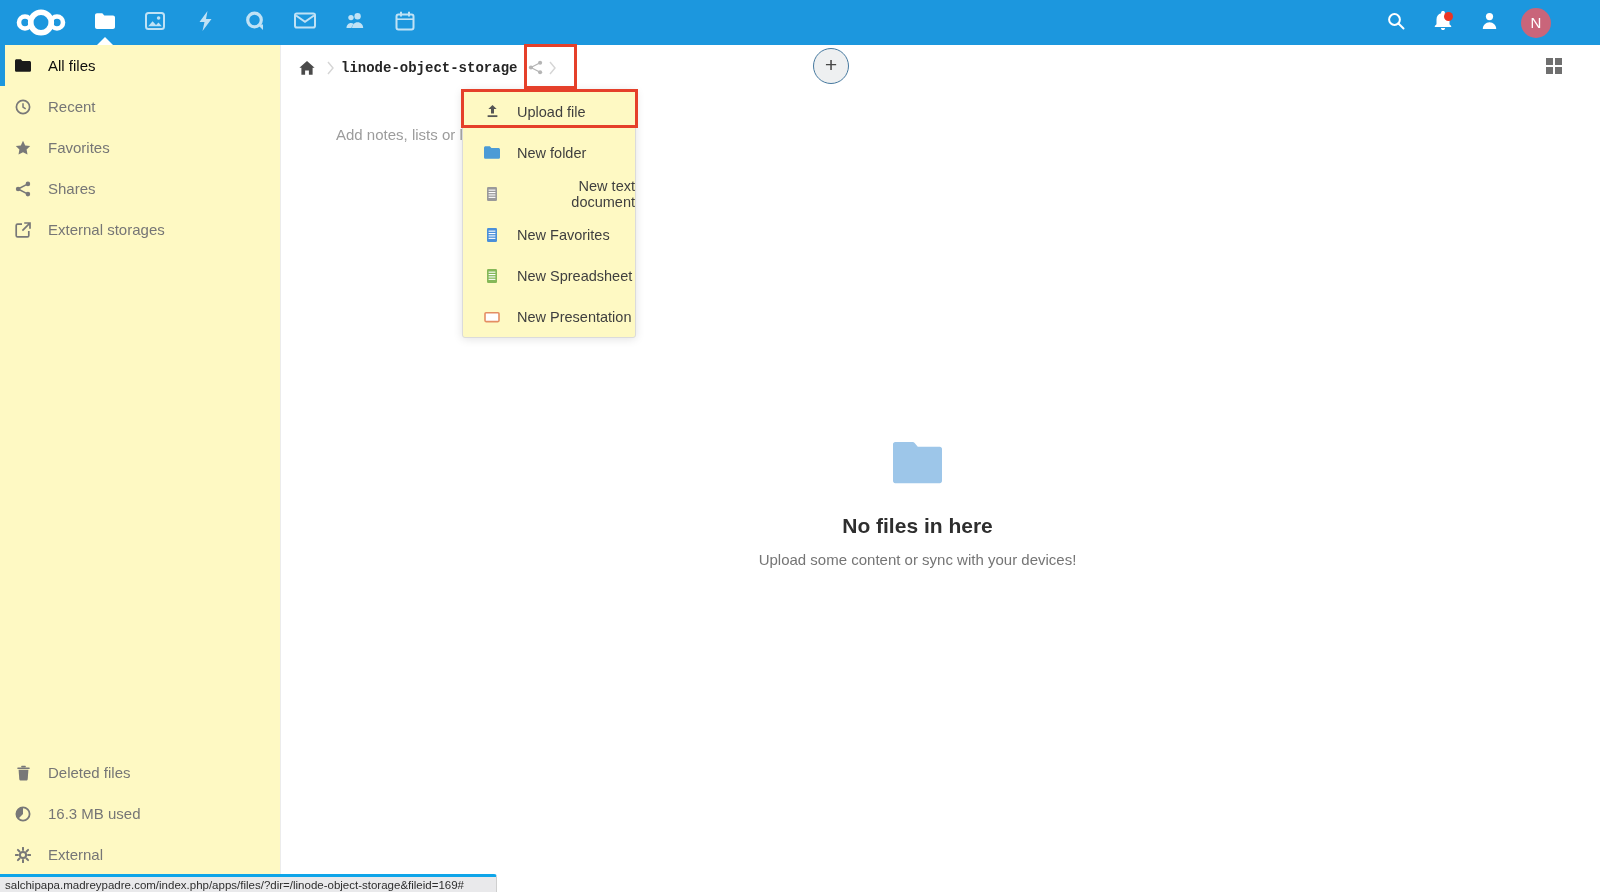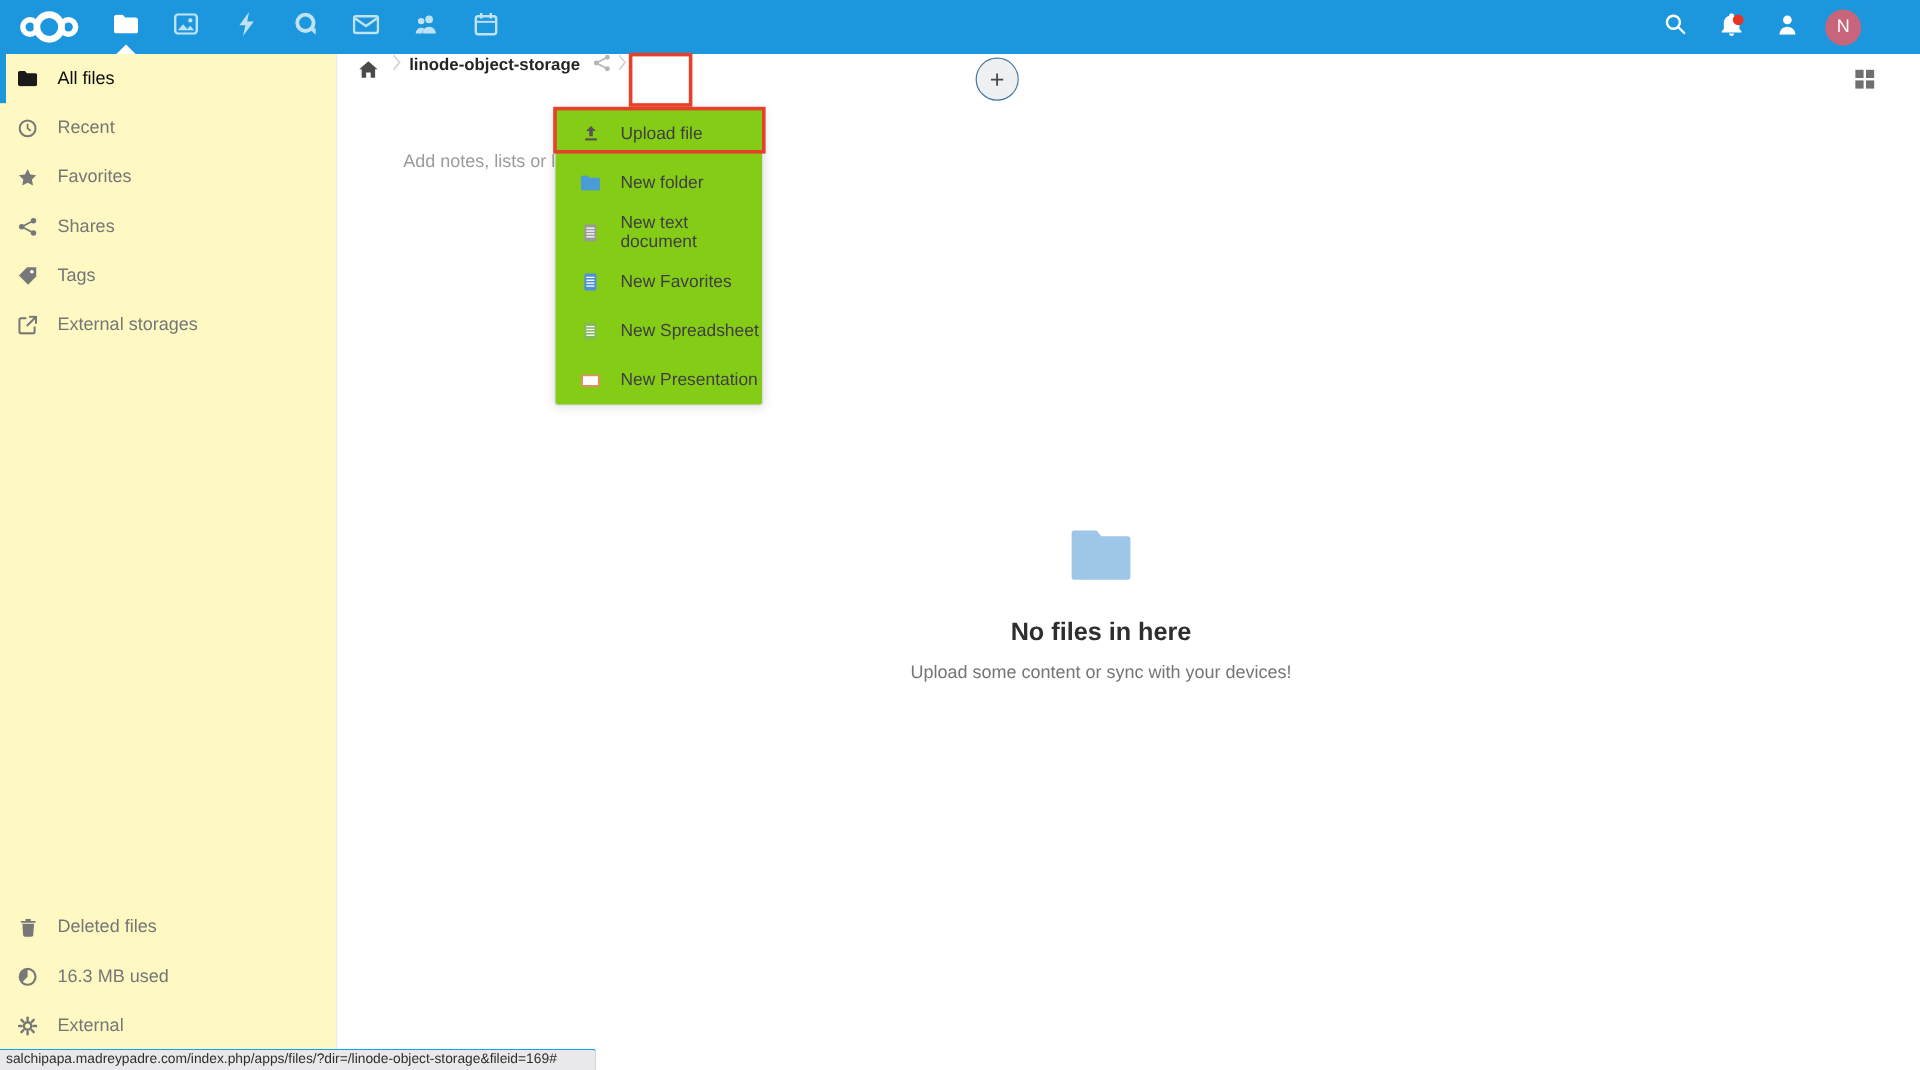--- a/index.html
+++ b/index.html
@@ -26,48 +26,48 @@
   .nav-item { position:relative; height:41px; display:flex; align-items:center; padding-left:15px; cursor:pointer;
     color:#767676; font-size:15px; }
   .nav-item .ni-icon { width:16px; height:16px; margin-right:17px; display:flex; align-items:center; justify-content:center; }
   .nav-item svg { fill:#787878; stroke:#787878; }
   .nav-item.active { color:#0d0d0d; font-weight:500; }
   .nav-item.active svg { fill:#1a1a1a; stroke:#1a1a1a; }
   .nav-item.active::before { content:""; position:absolute; left:0; top:0; width:5px; height:41px; background:#1c97de; }
   .side-footer { position:absolute; left:0; width:100%; }
 
   
-  .crumbs { position:absolute; left:281px; top:45px; right:0; height:45px; display:flex; z-index:3; }
+  .crumbs { position:absolute; left:281px; top:45px; right:0; height:45px; display:flex; align-items:center; z-index:3;font-family:Liberation Mono, monospace; }
   .crumb-home { margin-left:12px; padding:6px; cursor:pointer; display:flex; }
   .crumb-sep { margin:0 6px; display:flex; }
   .crumb-name { font-size:14px; font-weight:bold; color:#252525; cursor:pointer; }
   .crumb-share { margin-left:11px; cursor:pointer; display:flex; }
   .add-btn { position:absolute; left:532px; top:3px; width:36px; height:36px; border-radius:50%;
     background:#eef0f1; border:1.5px solid #46799f; color:#474747; font-size:21px; font-weight:300;
     display:flex; align-items:center; justify-content:center; cursor:pointer; line-height:1; }
   .grid-toggle { position:absolute; right:36px; top:13px; width:18px; height:18px; cursor:pointer; }
 
   
   .ws-hint { position:absolute; left:336px; top:126px; font-size:15px; color:#9c9c9c; z-index:1; cursor:text; }
 
   
-  .new-menu { position:absolute; left:462px; top:90px; width:174px; background:#84cc16; border:1px solid #dbdbdb;
-    border-radius:3px; box-shadow:0 1px 10px rgba(0,0,0,.12); z-index:6; }
+  .new-menu { position:absolute; left:462px; top:90px; width:174px; background:#fef9c3; border:1px solid #dbdbdb;
+    border-radius:3px; box-shadow:0 1px 10px rgba(0,0,0,.12); z-index:6;text-align:right; }
   .menu-item { height:41px; display:flex; align-items:center; padding-left:21px; cursor:pointer;
     font-size:14.5px; color:#3f3f3f; }
   .menu-item .mi-icon { width:16px; height:16px; margin-right:17px; display:flex; align-items:center; justify-content:center; }
 
   
   .empty { position:absolute; left:267px; right:32px; top:437px; text-align:center; z-index:1; }
   .empty-title { margin-top:26px; font-size:21px; font-weight:bold; color:#2e2e2e; }
   .empty-sub { margin-top:13px; font-size:15px; color:#757575; }
 
   
   .statusbar { position:absolute; left:0; top:874px; width:497px; height:18px; background:#e9e9eb;
-    border-top:1px solid #0ea5e9; border-right:1px solid #cfcfcf; border-radius:0 3px 0 0;
+    border-top:3px solid #0ea5e9; border-right:1px solid #cfcfcf; border-radius:0 3px 0 0;
     font-size:11.5px; color:#2e2e2e; line-height:17px; padding-left:5px; white-space:nowrap; overflow:hidden; z-index:30; }
 
   
   .anno { position:absolute; border:3px solid #e5402a; z-index:40; pointer-events:none; }
   .anno-plus { left:524px; top:44px; width:53px; height:45px; }
   .anno-upload { left:461px; top:89px; width:177px; height:39px; }
 </style>
 </head>
 <body>
 
@@ -201,29 +201,20 @@
   <div class="nav-item">
     <span class="ni-icon">
       <svg width="16" height="16" viewBox="0 0 16 16">
           <circle cx="12.9" cy="2.9" r="2.3" stroke="none"></circle>
           <circle cx="3.1" cy="8" r="2.3" stroke="none"></circle>
           <circle cx="12.9" cy="13.1" r="2.3" stroke="none"></circle>
           <path d="M3.1 8l9.8-5.1M3.1 8l9.8 5.1" fill="none" stroke-width="1.5"></path>
         </svg>
     </span>
     <span>Shares</span>
-  </div>
-  <div class="nav-item">
-    <span class="ni-icon">
-      <svg width="16" height="16" viewBox="0 0 16 16">
-          <path d="M.8 7.6L7.6.8h7.6v7.6l-6.8 6.8z" stroke="none"></path>
-          <circle cx="11.6" cy="4.4" r="1.5" fill="#fff" stroke="none"></circle>
-        </svg>
-    </span>
-    <span>Tags</span>
   </div>
   <div class="nav-item">
     <span class="ni-icon">
       <svg width="16" height="16" viewBox="0 0 16 16">
           <path d="M7 2.2H2.6c-.8 0-1.4.6-1.4 1.4v9.8c0 .8.6 1.4 1.4 1.4h9.8c.8 0 1.4-.6 1.4-1.4V9" fill="none" stroke-width="1.7"></path>
           <path d="M9.2 1h5.8v5.8M14.6 1.4L7.4 8.6" fill="none" stroke-width="1.7"></path>
         </svg>
     </span>
     <span>External storages</span>
   </div>

